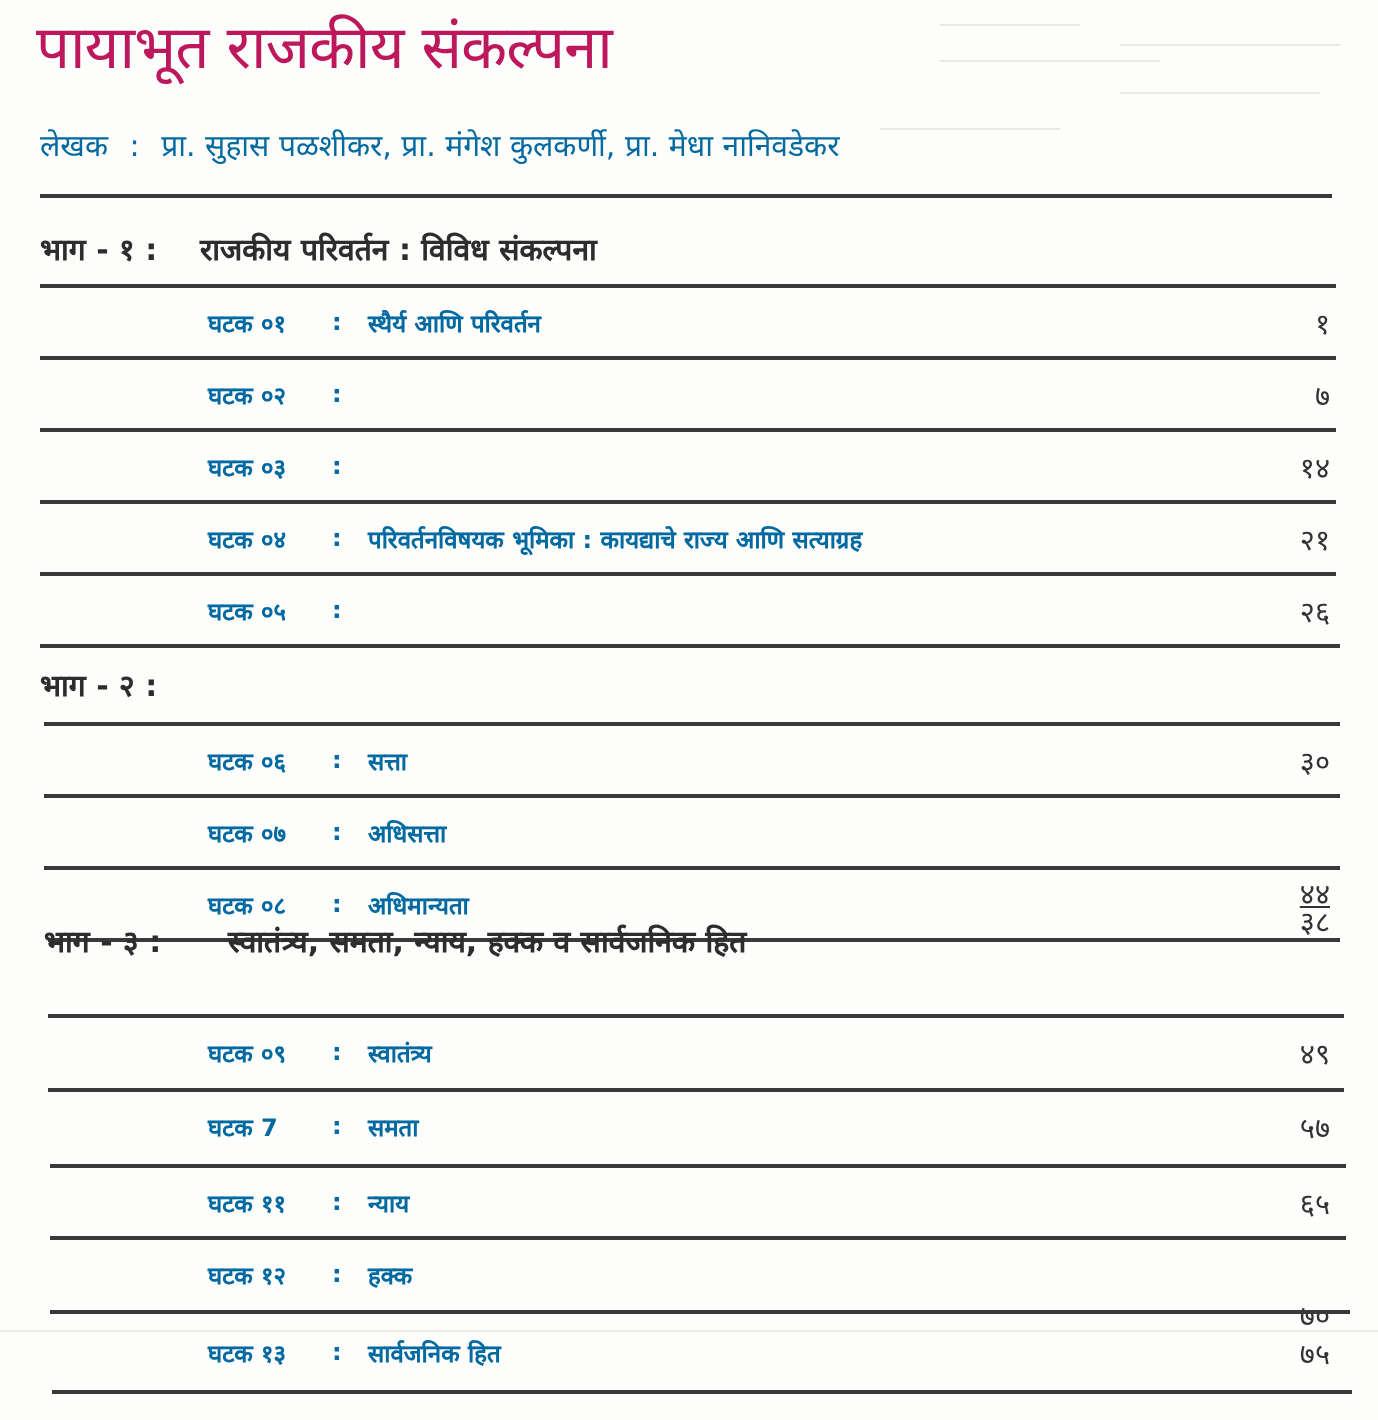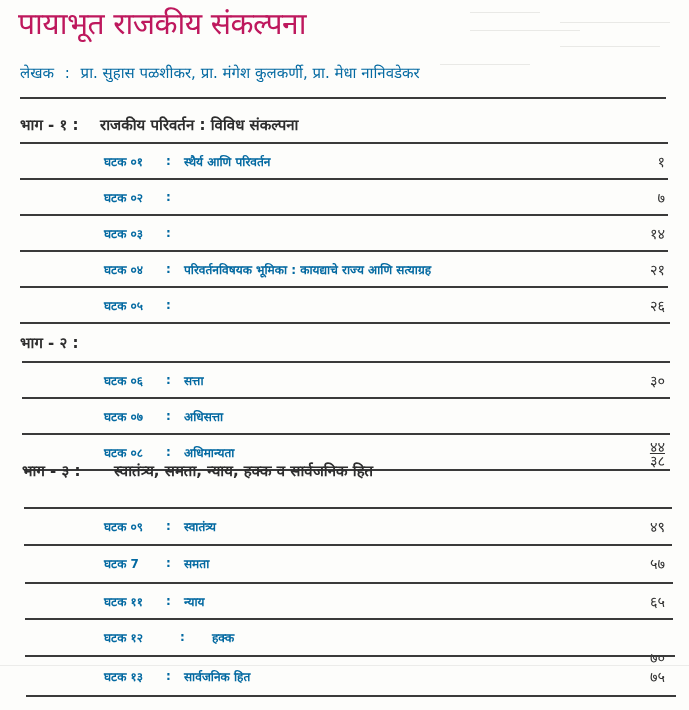--- a/index.html
+++ b/index.html
@@ -200,21 +200,21 @@
 <div class="rule" style="left:25px;top:582px;width:648px;"></div>
 
 <div class="row unit-row" style="top:583px;">
   <span class="unit-num">घटक ११</span>
   <span class="colon">:</span>
   <span>न्याय</span>
 </div>
 <div class="page-num" style="top:583px;">६५</div>
 <div class="rule" style="left:25px;top:618px;width:648px;"></div>
 
-<div class="row unit-row" style="top:619px;gap:14px;">
+<div class="row unit-row" style="top:619px;">
   <span class="unit-num">घटक १२</span>
   <span class="colon">:</span>
   <span>हक्क</span>
 </div>
 <div class="page-num" style="top:639px;">७०</div>
 <div class="rule" style="left:25px;top:655px;width:650px;"></div>
 <div class="bleed" style="left:0px;top:665px;width:689px;background:#ececea;"></div>
 
 <div class="row unit-row" style="top:658px;">
   <span class="unit-num">घटक १३</span>

